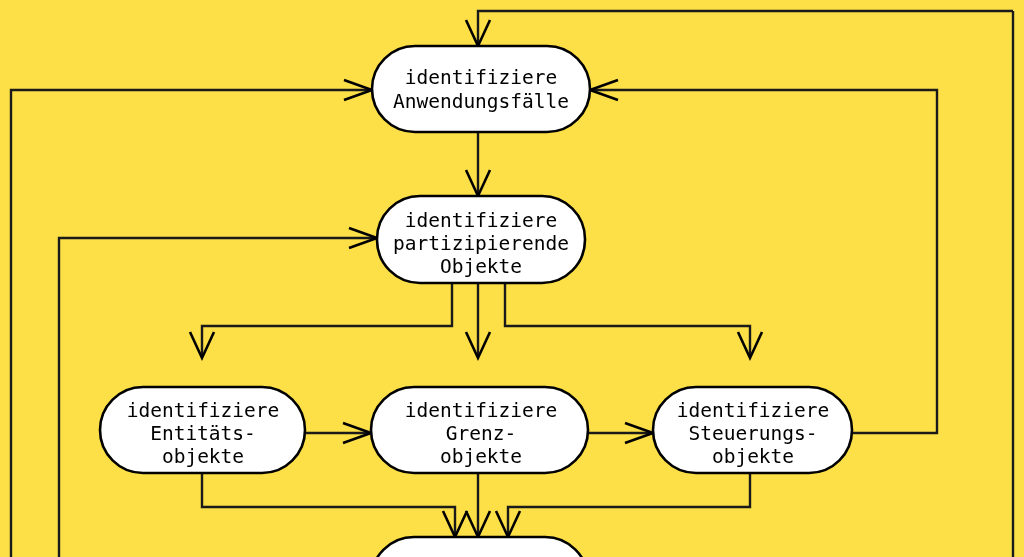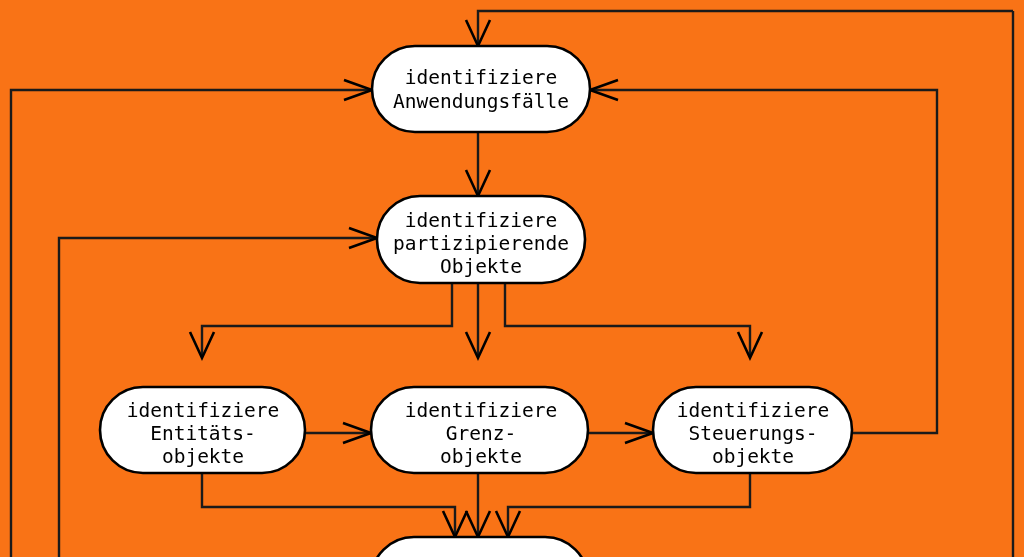--- a/index.html
+++ b/index.html
@@ -10,21 +10,21 @@
   body {
     width: 1024px;
     height: 557px;
     overflow: hidden;
     font-family: "DejaVu Sans Mono", monospace;
   }
   #diagram-root {
     position: relative;
     width: 1024px;
     height: 557px;
-    background: #f97316;
+    background: #fde047;
   }
   svg#flowchart {
     display: block;
     width: 1024px;
     height: 557px;
   }
   .node-shape {
     fill: #ffffff;
     stroke: #000000;
     stroke-width: 2.6;

